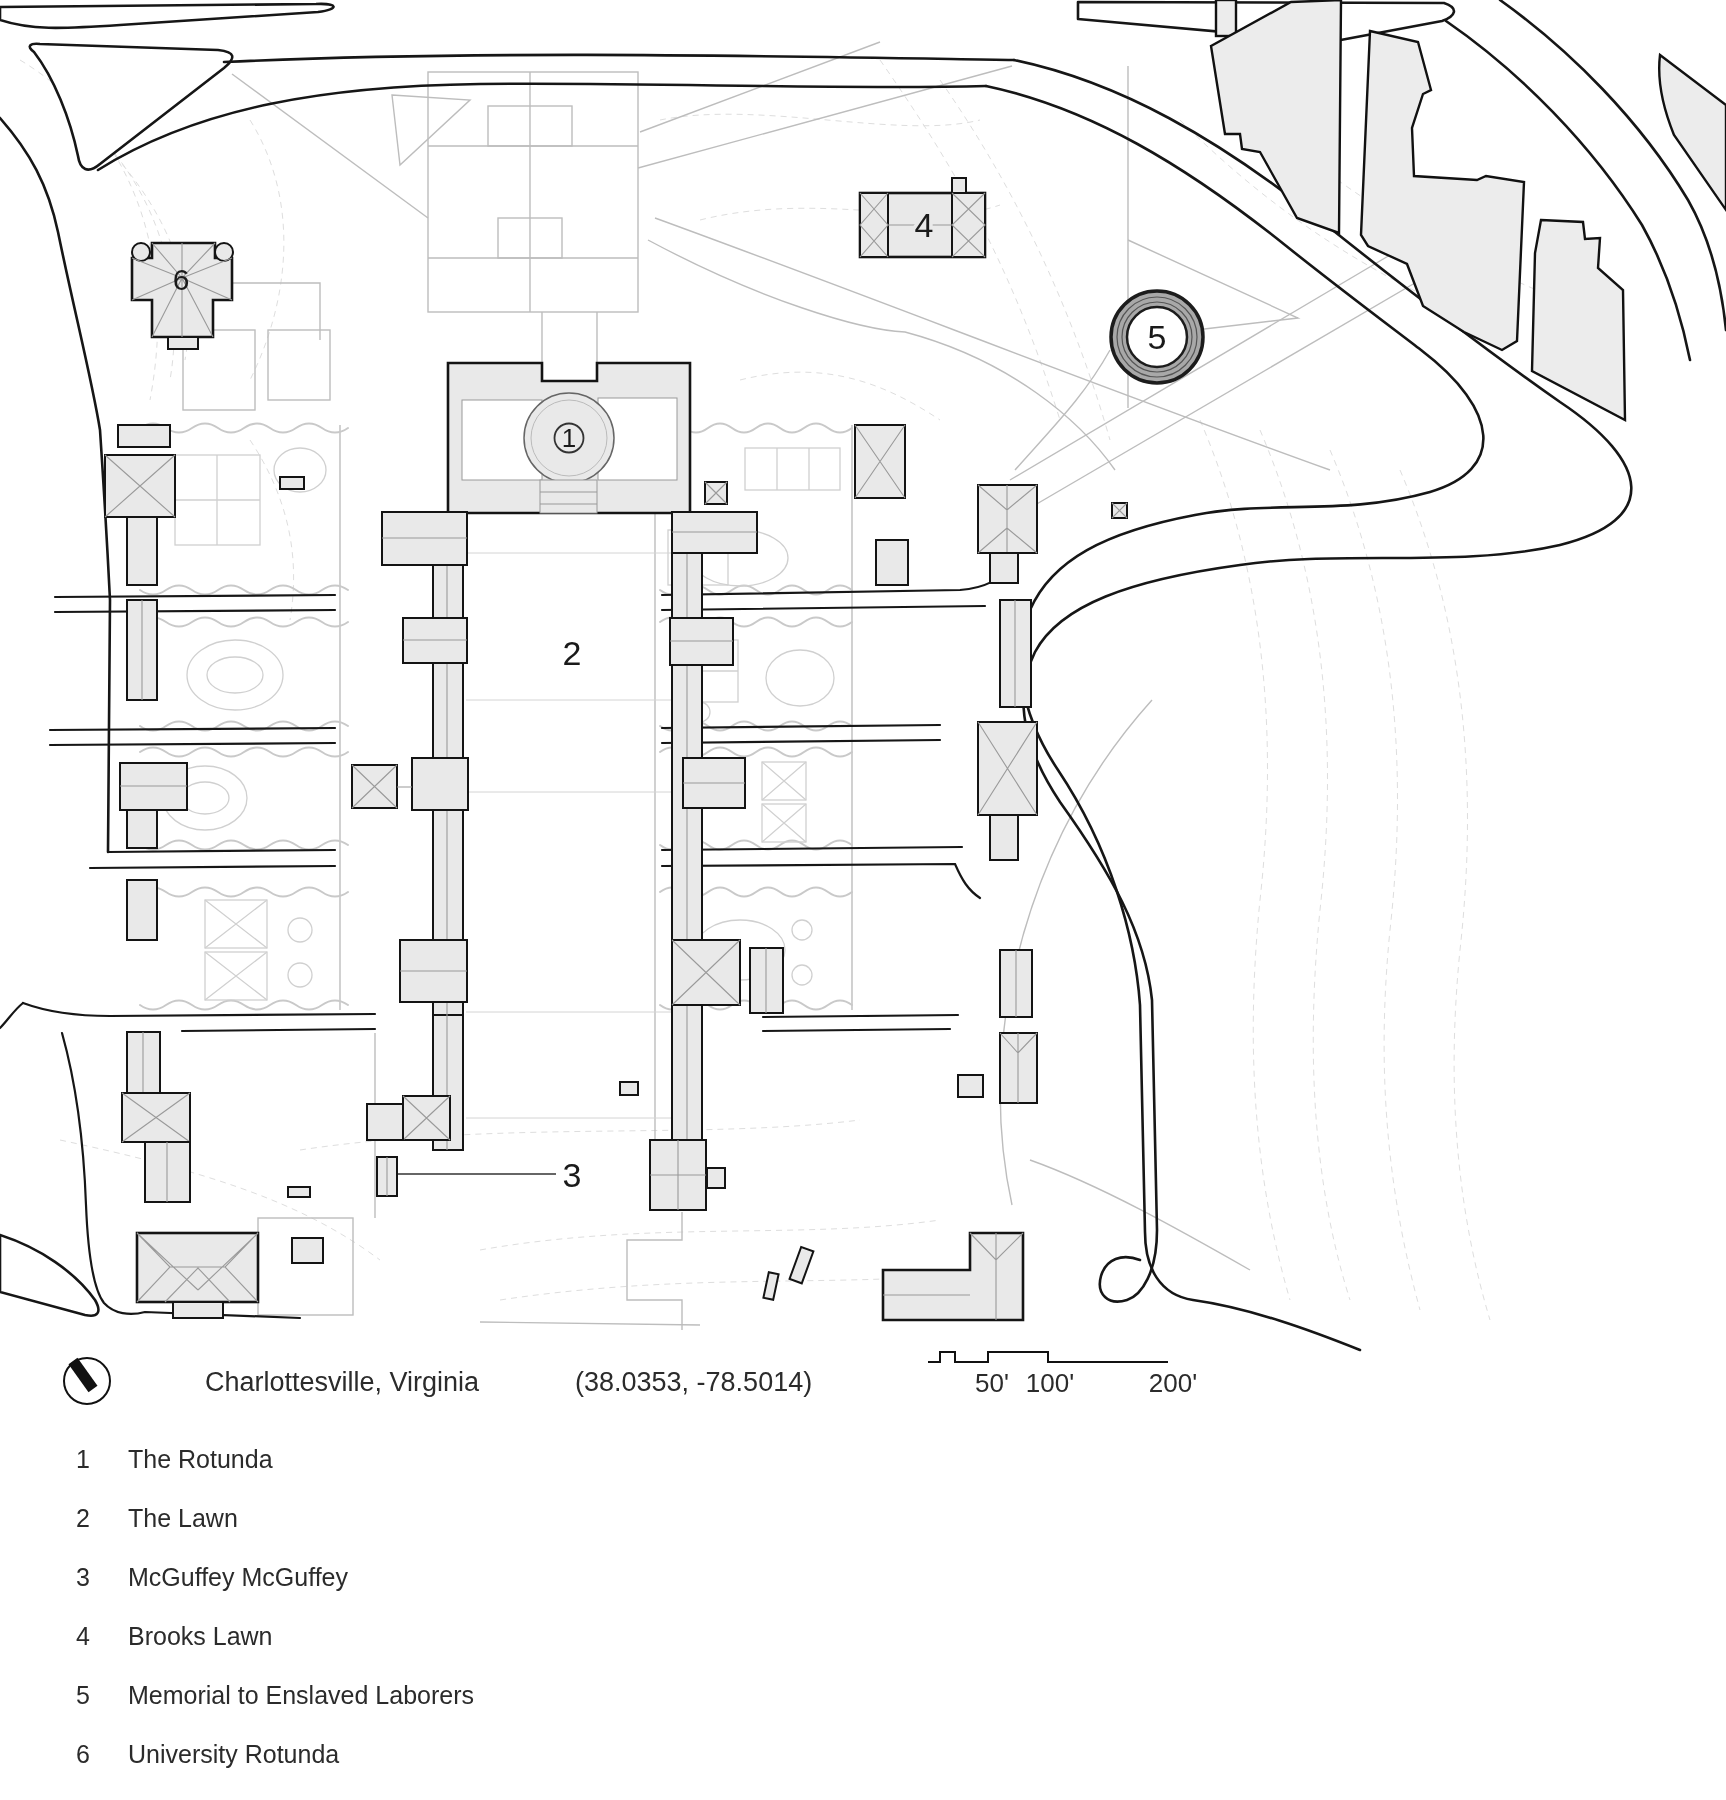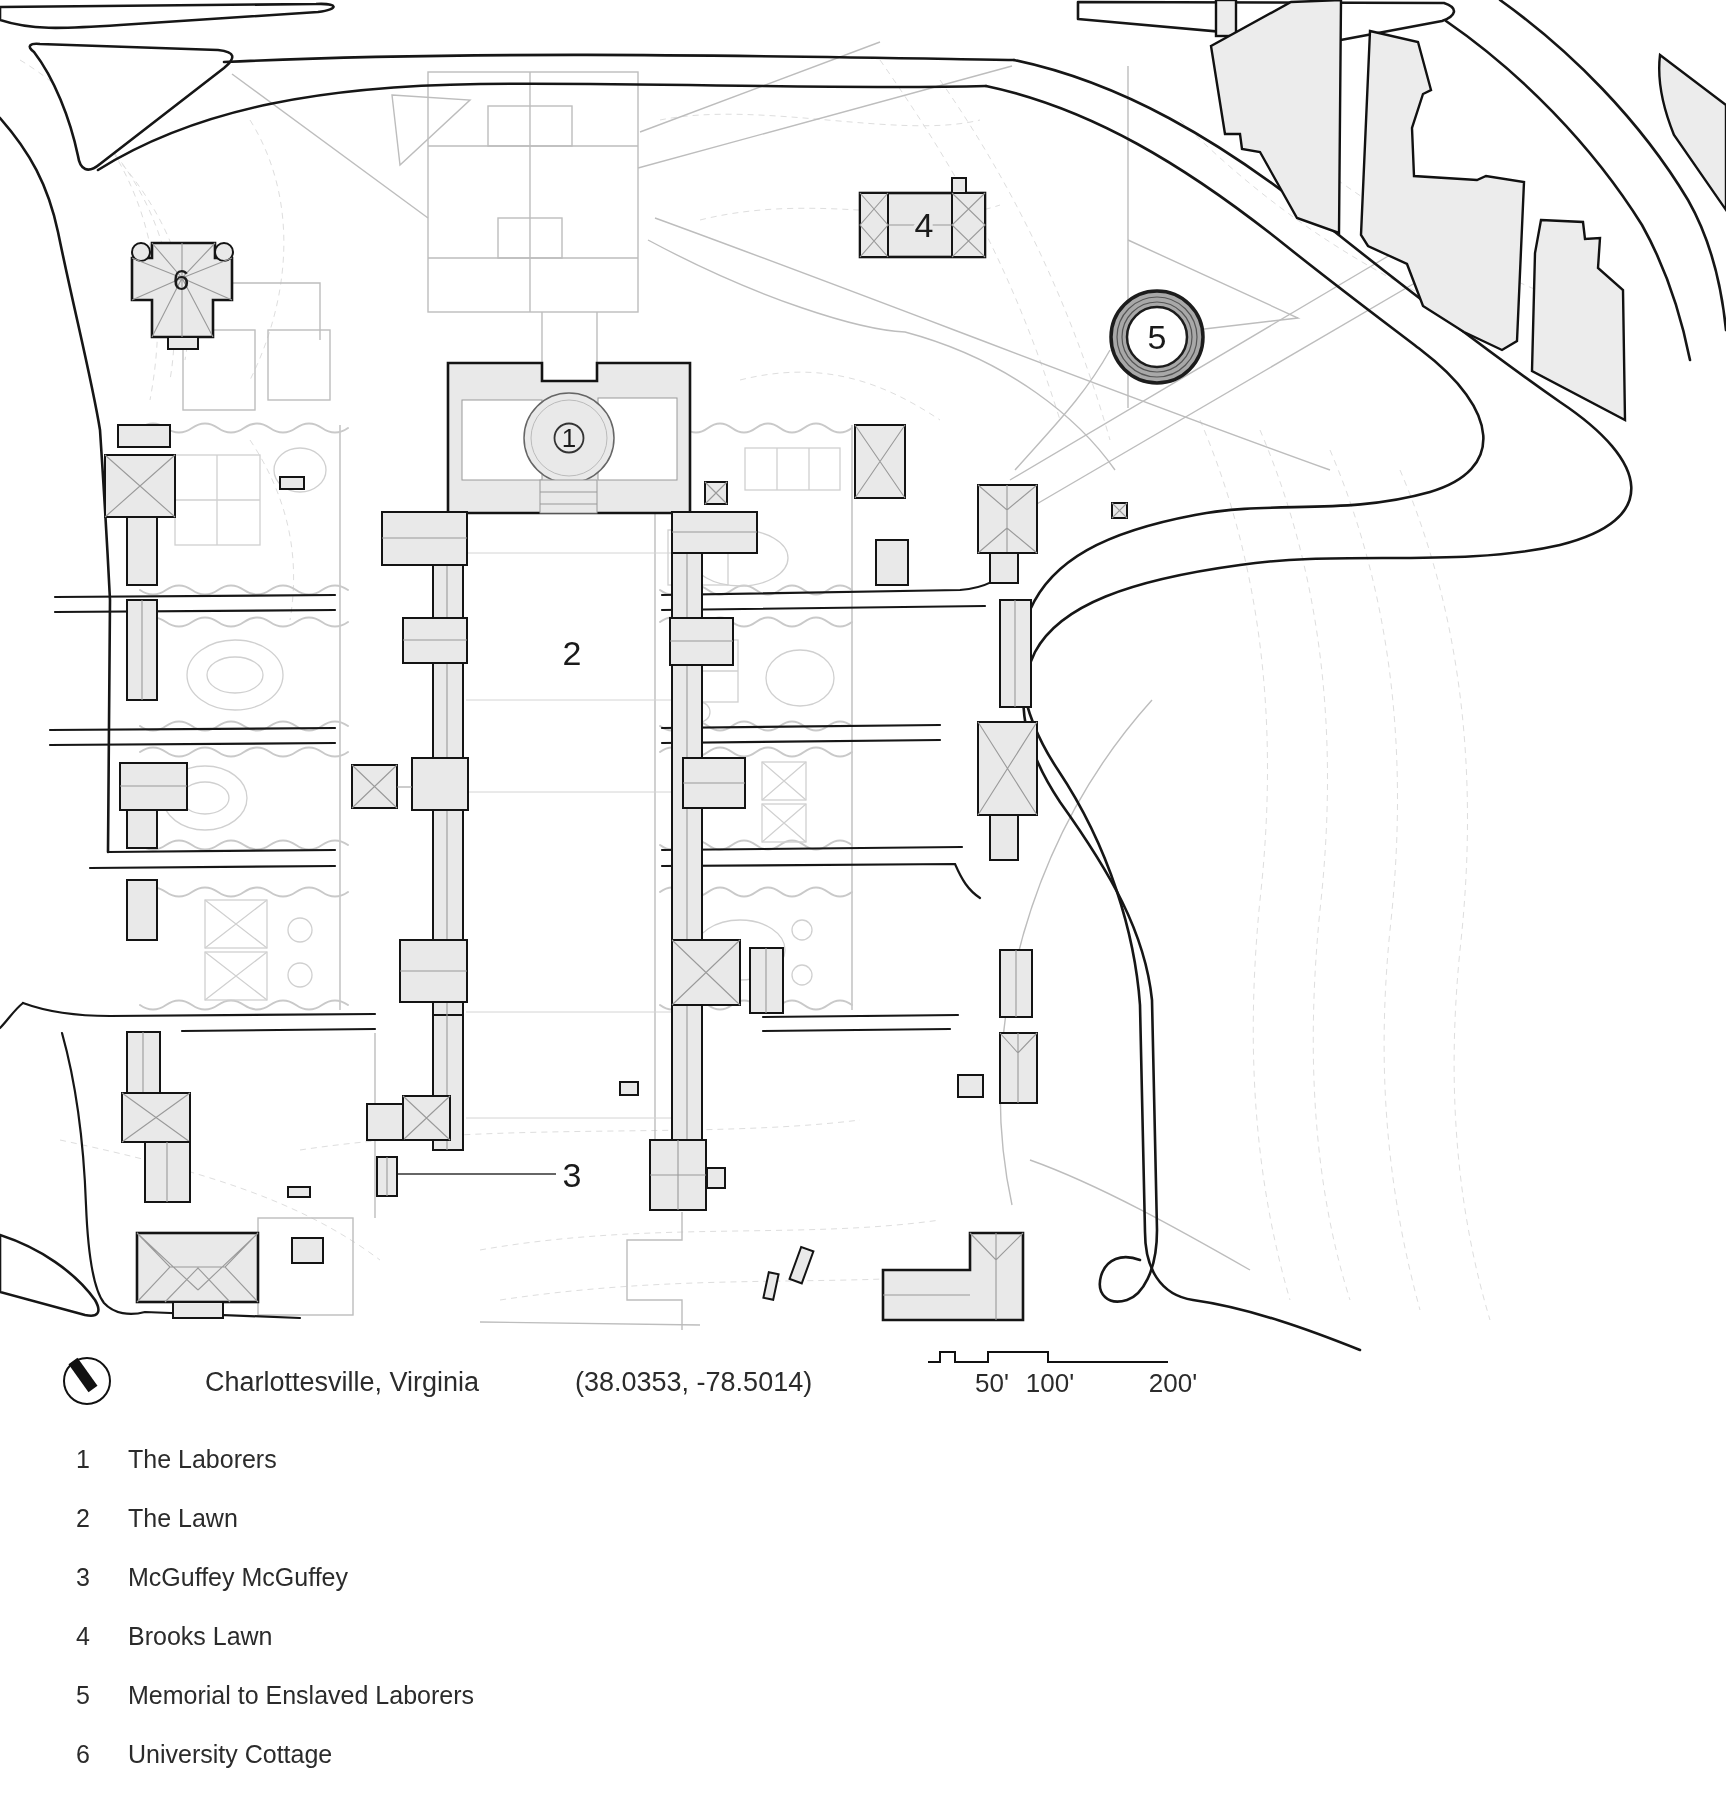--- a/index.html
+++ b/index.html
@@ -366,36 +366,36 @@
       <text class="scl" x="992" y="1392">50'</text>
       <text class="scl" x="1050" y="1392">100'</text>
       <text class="scl" x="1173" y="1392">200'</text>
     </g>
   </g>
 </svg>
 
   <div id="legend">
     <div class="leg-row" style="top:12px">
       <span class="leg-num">1</span>
-      <span class="leg-name">The Laborers</span>
+      <span class="leg-name">The Rotunda</span>
     </div>
     <div class="leg-row" style="top:71px">
       <span class="leg-num">2</span>
       <span class="leg-name">The Lawn</span>
     </div>
     <div class="leg-row" style="top:130px">
       <span class="leg-num">3</span>
       <span class="leg-name">McGuffey McGuffey</span>
     </div>
     <div class="leg-row" style="top:189px">
       <span class="leg-num">4</span>
       <span class="leg-name">Brooks Lawn</span>
     </div>
     <div class="leg-row" style="top:248px">
       <span class="leg-num">5</span>
       <span class="leg-name">Memorial to Enslaved Laborers</span>
     </div>
     <div class="leg-row" style="top:307px">
       <span class="leg-num">6</span>
-      <span class="leg-name">University Cottage</span>
+      <span class="leg-name">University Rotunda</span>
     </div>
   </div>
 </div>
 
 </body></html>

